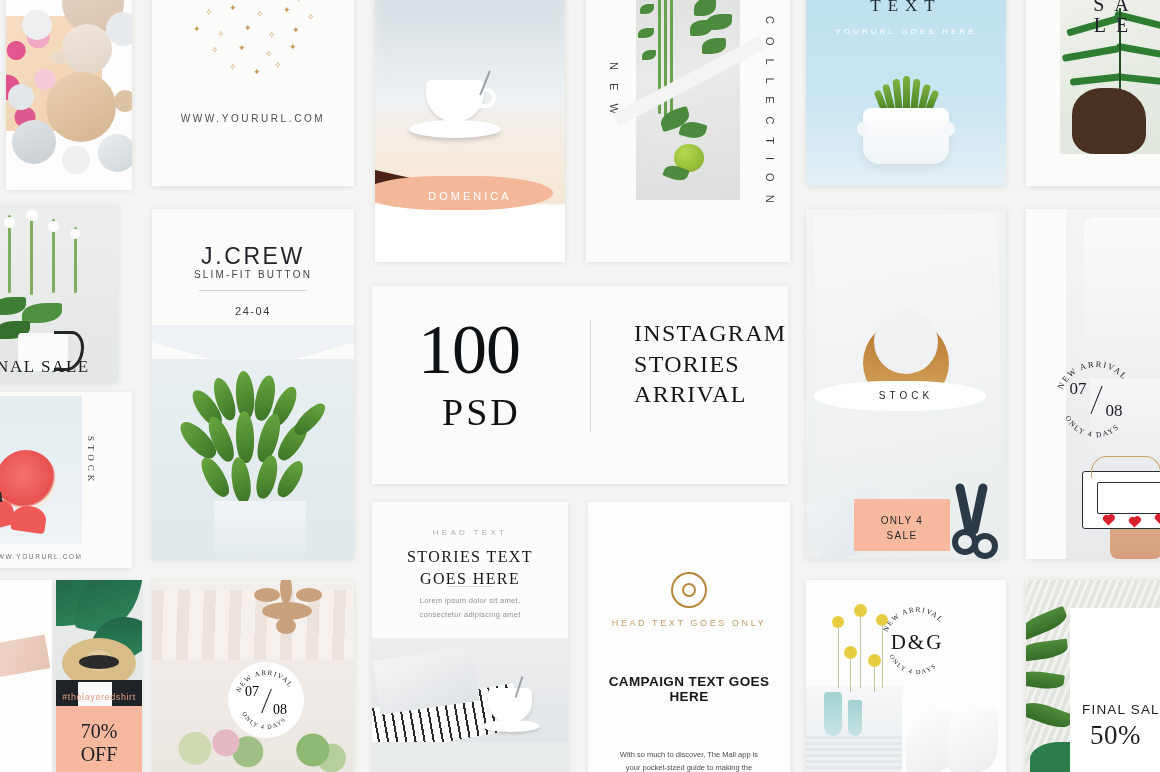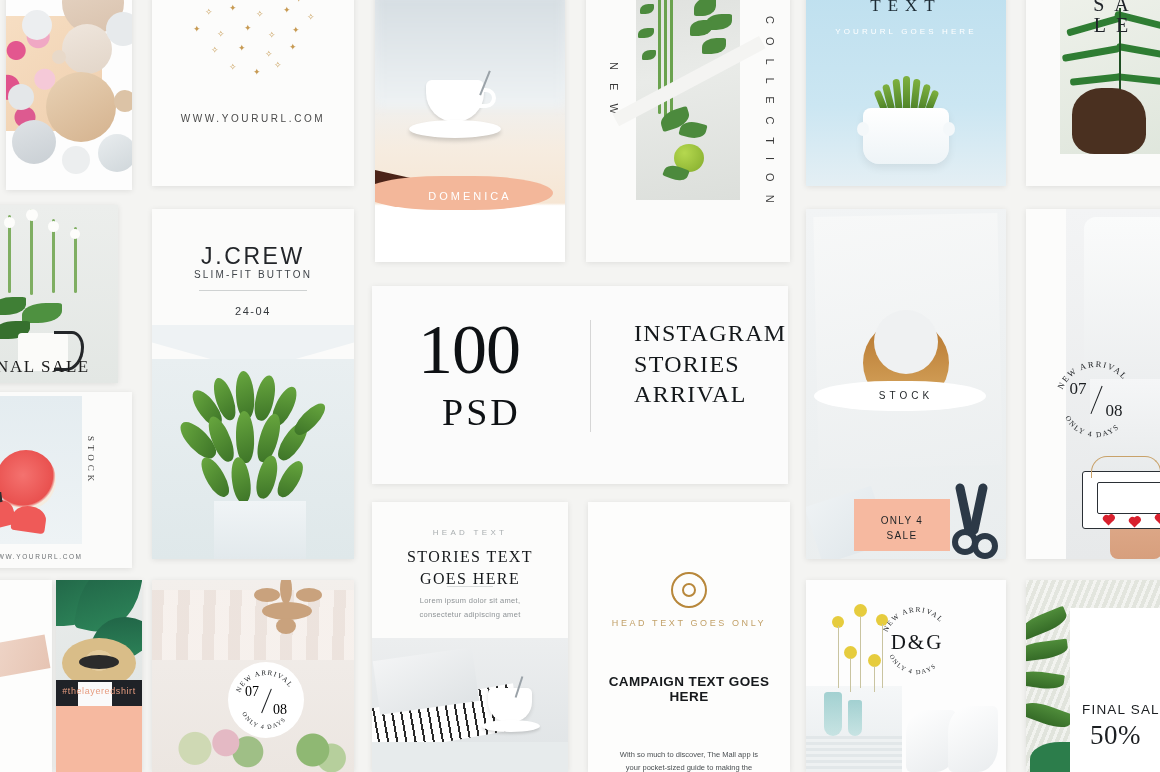--- a/index.html
+++ b/index.html
@@ -156,21 +156,21 @@
   .g-camp { position:absolute; left:0; right:0; top:172px; text-align:center; font-size:13.5px; font-weight:bold; letter-spacing:.4px; color:#16191c; }
   .g-body { position:absolute; left:14px; right:14px; top:246px; text-align:center; font-size:7.5px; line-height:1.75; color:#4a4f52; }
 
   
   .palm-photo { position:absolute; background:linear-gradient(170deg,#e9eceb,#dde2e1); }
   .palm-leaf { position:absolute; background:linear-gradient(150deg,#1e5e43,#2f8a5c); border-radius:70% 10% 70% 10%; }
   .hat { position:absolute; width:74px; height:50px; background:radial-gradient(ellipse at 50% 45%, #e3cb9d 0 26%, #d9bd88 27% 100%); border-radius:50%; }
   .hat-band { position:absolute; left:50%; top:48%; transform:translate(-50%,-50%); width:40px; height:14px; border-radius:50%; background:#2b2b2b; }
   .off-box { position:absolute; left:0; bottom:0; width:100%; height:66px; background:#f6b9a0; }
   .off-txt { position:absolute; left:0; right:0; bottom:6px; text-align:center; font-family:"Liberation Serif", serif; font-size:20px; line-height:1.15; color:#1d2023; }
-  .tag-txt { position:absolute; left:0; right:0; bottom:76px; text-align:center; font-size:9px; letter-spacing:.6px; color:#e79d80; }
+  .tag-txt { position:absolute; left:0; right:0; bottom:70px; text-align:center; font-size:9px; letter-spacing:.6px; color:#e79d80; }
 
   
   .chand-photo { position:absolute; background:linear-gradient(180deg,#f3efec,#ece6e1); }
   .chand { position:absolute; right:24px; top:-6px; width:86px; height:64px; }
   .chand-arm { position:absolute; background:#c9a27d; border-radius:50%; }
   .round-badge { position:absolute; border-radius:50%; background:#ffffff; }
 
   
   .dg-bg { position:absolute; inset:0; background:#fdfdfd; }
   .dg-mark { position:absolute; left:50%; top:40px; transform:translateX(-50%); font-family:"Liberation Serif", serif; font-size:21px; letter-spacing:2px; color:#14171a; }
@@ -436,20 +436,24 @@
       <div class="palm-leaf" style="left:24px;top:-20px;width:58px;height:74px;transform:rotate(12deg);"></div>
       <div class="palm-leaf" style="left:40px;top:34px;width:52px;height:48px;transform:rotate(26deg);"></div>
       <div class="hat" style="left:6px;top:58px;">
         <div class="hat-band"></div>
       </div>
       <div style="position:absolute;left:0;top:100px;width:86px;height:34px;background:#1f2227;"></div>
       <div style="position:absolute;left:22px;top:102px;width:34px;height:28px;background:#fafafa;"></div>
     </div>
     <div class="tag-txt">#thelayeredshirt</div>
     <div class="off-box"></div>
+    <div class="off-txt">
+      <div>70%</div>
+      <div>OFF</div>
+    </div>
   </div>
 
   <div class="card" style="left:152px;top:580px;width:202px;height:192px;">
     <div class="chand-photo" style="inset:0;">
       <div style="position:absolute;left:0;top:10px;width:100%;height:70px;background:repeating-linear-gradient(92deg, rgba(236,226,220,.9) 0 12px, rgba(247,241,237,.9) 12px 26px);"></div>
       <div class="chand">
         <div class="chand-arm" style="left:36px;top:0;width:12px;height:30px;"></div>
         <div class="chand-arm" style="left:10px;top:14px;width:26px;height:14px;"></div>
         <div class="chand-arm" style="left:52px;top:14px;width:26px;height:14px;"></div>
         <div class="chand-arm" style="left:18px;top:28px;width:50px;height:18px;"></div>

